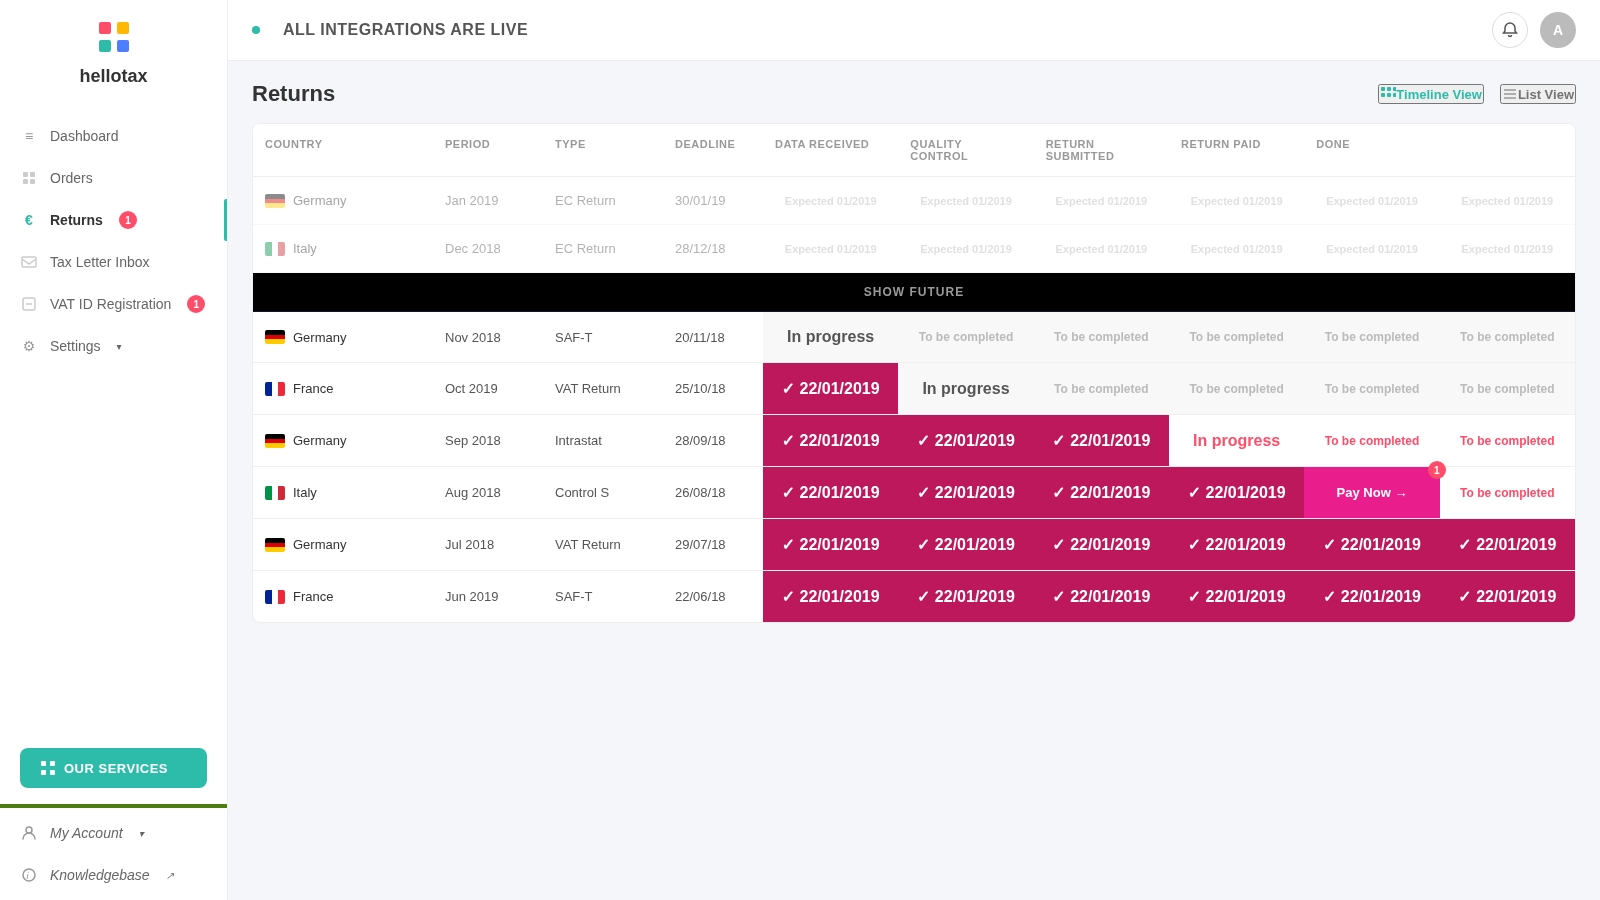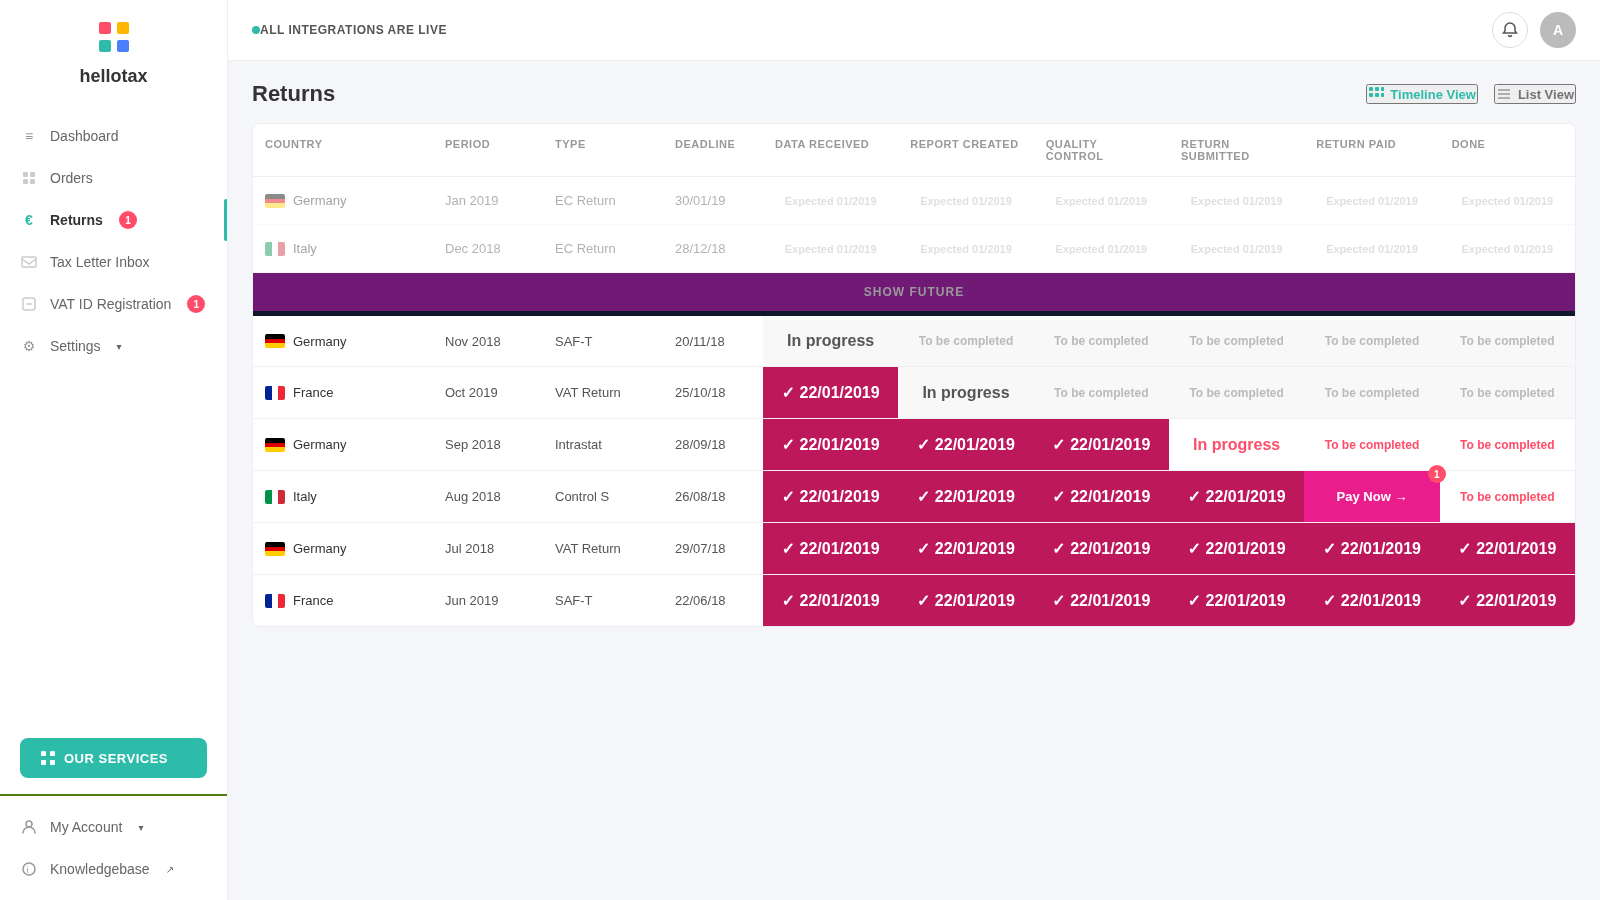--- a/index.html
+++ b/index.html
@@ -96,22 +96,23 @@
       font-size: 13px;
       font-weight: 700;
       cursor: pointer;
       display: flex;
       align-items: center;
       gap: 8px;
       width: 100%;
       letter-spacing: 0.5px;
     }
     .sidebar-bottom {
-      padding: 10px 0;
-      border-top: 2px solid #4d7c0f;
+      padding: 4px 0;
+      border-top: 4px solid #4d7c0f;
+      font-style: italic;
     }
 
     
     .main {
       flex: 1;
       display: flex;
       flex-direction: column;
       overflow: hidden;
     }
     .topbar {
@@ -119,22 +120,22 @@
       padding: 12px 24px;
       display: flex;
       align-items: center;
       justify-content: space-between;
       border-bottom: 1px solid #eee;
       min-height: 50px;
     }
     .integration-status {
       display: flex;
       align-items: center;
-      gap: 0;
-      font-size: 12px;
+      gap: 23px;
+      font-size: 16px;
       font-weight: 600;
       color: #555;
       text-transform: uppercase;
       letter-spacing: 0.5px;
     }
     .green-dot {
       width: 8px;
       height: 8px;
       border-radius: 50%;
       background: #2dbbaa;
@@ -189,21 +190,20 @@
       color: #333;
     }
     .view-toggles {
       display: flex;
       align-items: center;
       gap: 16px;
     }
     .view-btn {
       display: flex;
       align-items: center;
-      gap: 6px;
       font-size: 13px;
       font-weight: 600;
       color: #2dbbaa;
       cursor: pointer;
       text-decoration: none;
     }
     .view-btn.inactive { color: #737373; }
 
     
     .returns-table {
@@ -313,22 +313,22 @@
       justify-content: center;
       font-weight: 700;
     }
 
     
     .show-future-row {
       display: flex;
       align-items: center;
       justify-content: center;
       padding: 12px;
-      background: #701a75;
-      border-bottom: 5px solid #0f172a;
+      background: #000000;
+      border-bottom: 1px solid #0f172a;
     }
     .show-future-btn {
       font-size: 12px;
       font-weight: 700;
       color: #999;
       letter-spacing: 1px;
       text-transform: uppercase;
       cursor: pointer;
       background: none;
       border: none;
@@ -484,21 +484,20 @@
     </div>
 
     <div class="returns-table">
 
       <div class="table-header">
         <div class="th">COUNTRY</div>
         <div class="th">PERIOD</div>
         <div class="th">TYPE</div>
         <div class="th">DEADLINE</div>
         <div class="th">DATA RECEIVED</div>
-        <div class="th">REPORT CREATED</div>
         <div class="th">QUALITY CONTROL</div>
         <div class="th">RETURN SUBMITTED</div>
         <div class="th">RETURN PAID</div>
         <div class="th">DONE</div>
       </div>
 
       <div class="table-row faded">
         <div class="td">
           <span class="country-flag flag-de"></span>
           <span class="country-name">Germany</span>

